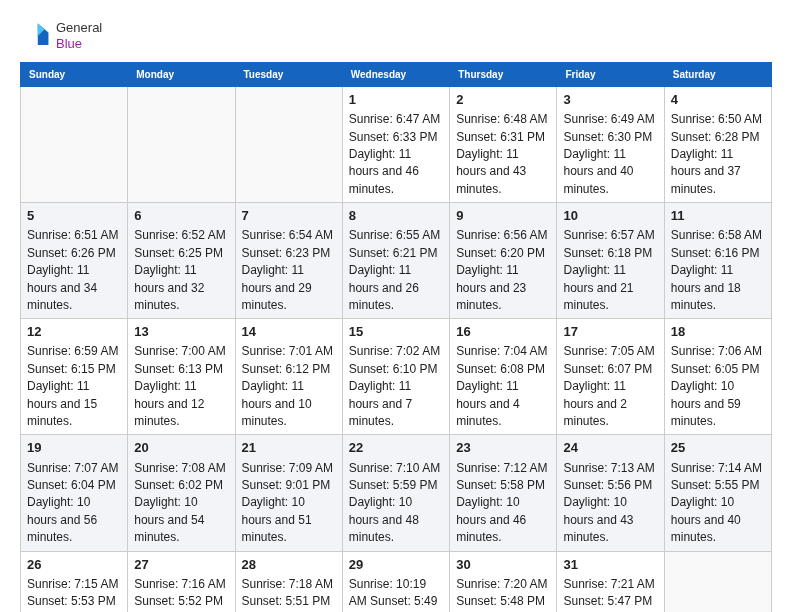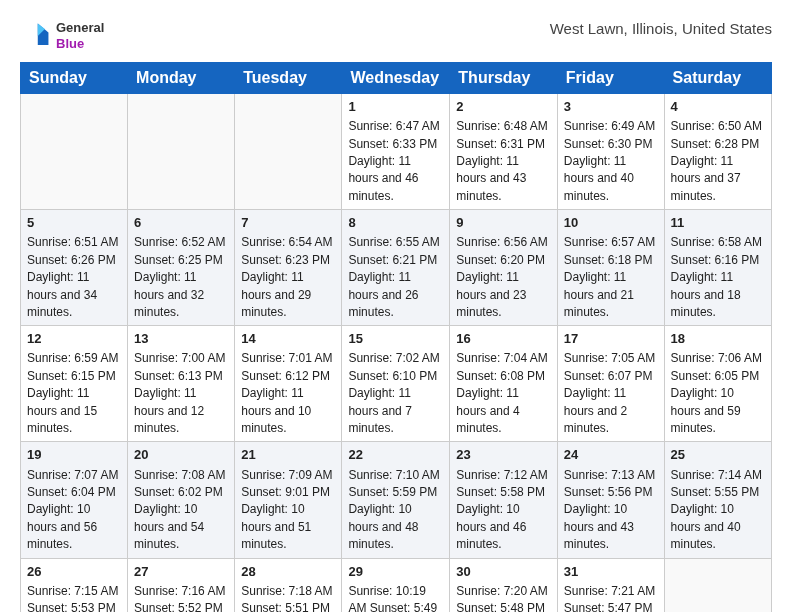--- a/index.html
+++ b/index.html
@@ -18,21 +18,21 @@
     }
     .logo {
       display: flex;
       align-items: center;
       gap: 4px;
     }
     .logo-text {
       display: flex;
       flex-direction: column;
       font-size: 13px;
-      font-weight: bold;
+      font-weight: normal;
       line-height: 1.2;
     }
     .logo-text .general { color: #333; }
     .logo-text .blue { color: #a21caf; }
     .logo-icon {
       width: 32px;
       height: 32px;
     }
     .title-section {
       text-align: right;
@@ -50,21 +50,21 @@
       width: 100%;
       border-collapse: collapse;
       border: 1px solid #ccc;
       font-size: 11px;
     }
     .calendar th {
       background: #1565c0;
       color: #fff;
       text-align: left;
       padding: 6px 8px;
-      font-size: 16px;
+      font-size: 10px;
       font-weight: bold;
       border: 1px solid #1565c0;
     }
     .calendar td {
       vertical-align: top;
       width: 108px;
       min-height: 85px;
       padding: 4px 6px;
       border: 1px solid #ccc;
       background: #fff;
@@ -98,21 +98,20 @@
     <svg class="logo-icon" viewBox="0 0 36 36">
       <polygon points="20,4 32,14 32,28 20,28" fill="#1565c0"></polygon>
       <polygon points="20,4 28,10 20,18" fill="#4fc3f7"></polygon>
     </svg>
     <div class="logo-text">
       <span class="general">General</span>
       <span class="blue">Blue</span>
     </div>
   </div>
   <div class="title-section">
-    <div class="location">West Lawn, Illinois, United States</div>
   </div>
 </div>
 
 <table class="calendar">
   <thead>
     <tr>
     <th>Sunday</th>
         <th>Monday</th>
         <th>Tuesday</th>
         <th>Wednesday</th>

